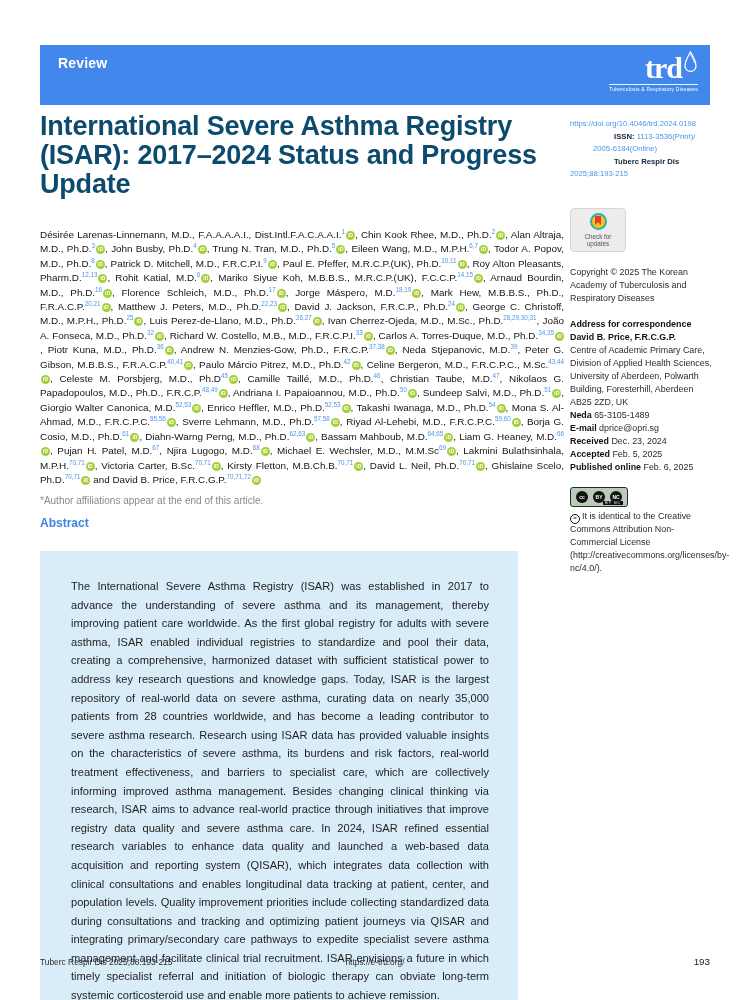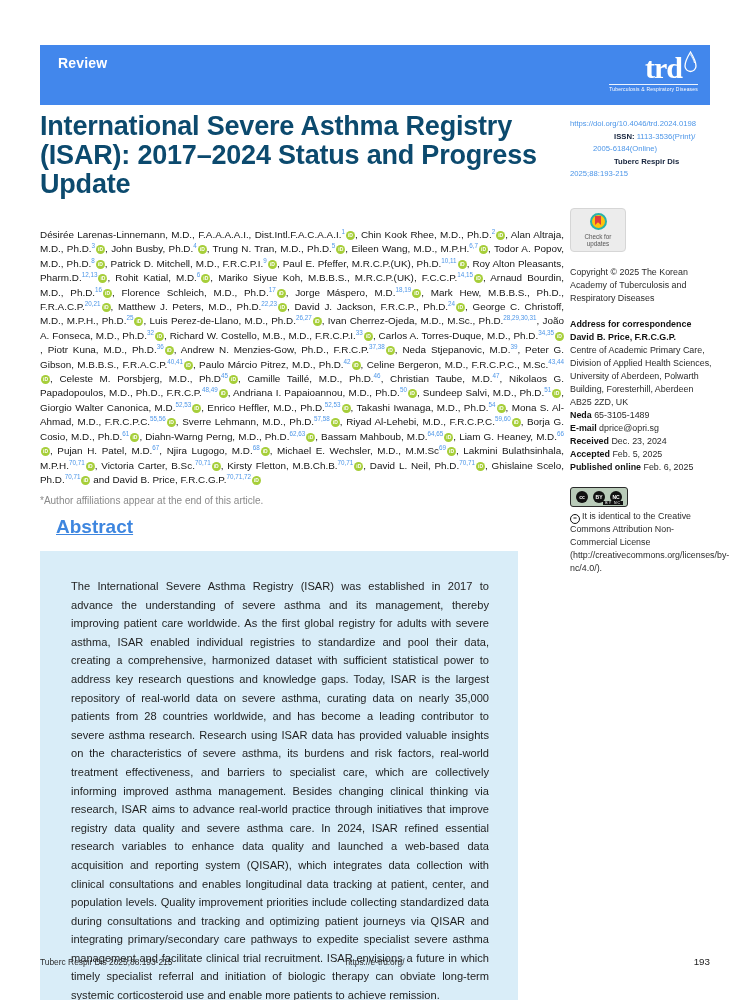--- a/index.html
+++ b/index.html
@@ -62,21 +62,21 @@
   .cc-circle{width:12px;height:12px;border-radius:50%;background:#111;color:#fff;
     font-size:5px;font-weight:bold;display:flex;align-items:center;justify-content:center;}
   .cc-strip{position:absolute;right:4px;bottom:1px;background:#111;color:#fff;font-size:3.5px;
     padding:0 2px;line-height:4.5px;letter-spacing:1px;}
   .ident-icon{
     display:inline-flex;width:8px;height:8px;border:1px solid #111;border-radius:50%;
     align-items:center;justify-content:center;font-size:6px;font-weight:bold;color:#111;
     margin-right:2px;position:relative;top:1px;
   }
   
-  .abs-heading{position:absolute;left:56px;top:516px;color:#3e86df;font-size:19px;font-weight:bold;text-decoration:underline;}
+  .abs-heading{position:absolute;left:40px;top:516px;color:#3e86df;font-size:12px;font-weight:bold;}
   .abs-box{
     position:absolute;left:40px;top:551px;width:478px;box-sizing:border-box;
     background:#d9edf8;padding:26px 29px 22px 31px;
   }
   .abs-text{font-size:11.1px;line-height:18.6px;text-align:justify;color:#1e1e1e;}
   
   .footer{
     position:absolute;left:40px;top:956px;width:670px;
     display:flex;align-items:baseline;font-size:8.4px;color:#2e2e2e;
   }

